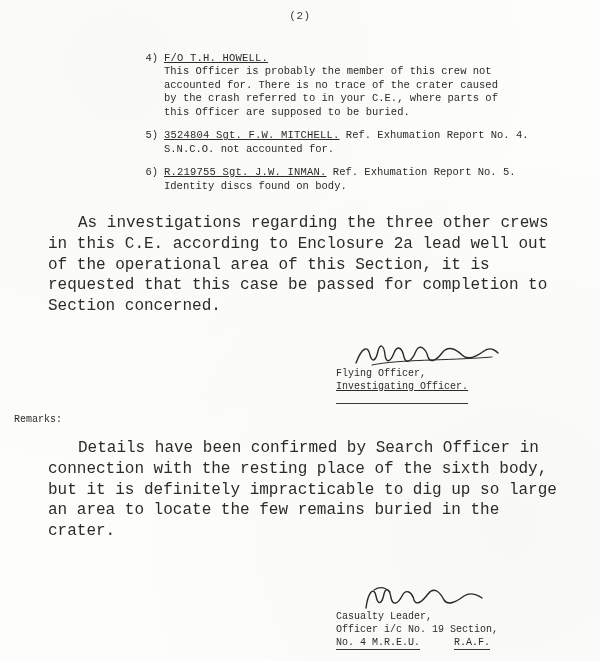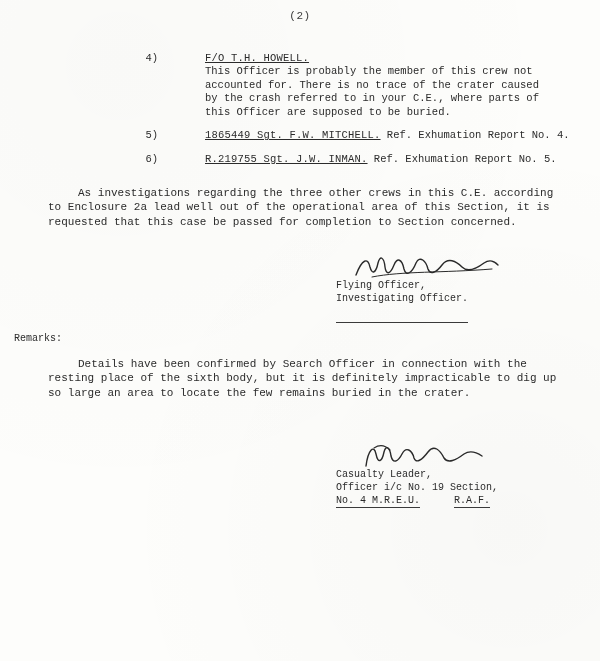--- a/index.html
+++ b/index.html
@@ -49,40 +49,39 @@
   .item-num {
     width: 26px;
     flex: 0 0 26px;
     text-align: right;
     padding-right: 6px;
     color: #2b2b2b;
   }
   .item-body {
     flex: 1 1 auto;
     padding-right: 13px;
-    margin-left: 41px;
   }
   .item-head {
     text-decoration: underline;
     letter-spacing: 0.2px;
   }
   .item-head-inline {
     display: inline;
   }
   .item-rest {
     display: inline;
   }
   .item-text {
     display: block;
   }
   .indent-left-132 {
     margin-left: 132px;
   }
   .para {
-    font-size: 11px;
+    font-size: 16px;
     line-height: 1.3;
     margin: 0 0 10px 0;
     padding-left: 48px;
     padding-right: 30px;
   }
   .para.first-indent {
     text-indent: 30px;
   }
   .remarks-label {
     position: absolute;
@@ -94,21 +93,22 @@
     padding-left: 336px;
     font-size: 10px;
     line-height: 1.3;
   }
   .sig-line {
     display: block;
   }
   .sig-underline {
     display: inline-block;
     border-bottom: 1px solid #3a3a3a;
-    padding-bottom: 17px;
+    padding-bottom: 10px;
+    text-decoration: underline;
   }
   .signature {
     display: block;
     height: 26px;
     position: relative;
     margin-bottom: -2px;
   }
   .signature svg {
     position: absolute;
     left: 16px;
@@ -149,28 +149,30 @@
         <span class="item-text">This Officer is probably the member of this crew not</span>
         <span class="item-text">accounted for.    There is no trace of the crater caused</span>
         <span class="item-text">by the crash referred to in your C.E., where parts of</span>
         <span class="item-text">this Officer are supposed to be buried.</span>
       </div>
     </div>
 
     <div class="numbered-item" style="margin-left:132px;">
       <div class="item-num">5)</div>
       <div class="item-body">
-        <span class="item-head item-head-inline">1865449 Sgt. F.W. MITCHELL.</span><span class="item-rest">  Ref. Exhumation Report No. 4.</span>
+        <span class="item-head item-head-inline">3524804 Sgt. F.W. MITCHELL.</span><span class="item-rest">  Ref. Exhumation Report No. 4.</span>
+        <span class="item-text">S.N.C.O. not accounted for.</span>
       </div>
     </div>
 
     <div class="numbered-item" style="margin-left:132px;">
       <div class="item-num">6)</div>
       <div class="item-body">
         <span class="item-head item-head-inline">R.219755 Sgt. J.W. INMAN.</span><span class="item-rest">  Ref. Exhumation Report No. 5.</span>
+        <span class="item-text">Identity discs found on body.</span>
       </div>
     </div>
 
     <div class="spacer-sm"></div>
 
     <p class="para first-indent">As investigations regarding the three other crews in this C.E. according to Enclosure 2a lead well out of the operational area of this Section, it is requested that this case be passed for completion to Section concerned.</p>
 
     <div class="spacer-sm"></div>
 
     <div class="sig-block">

